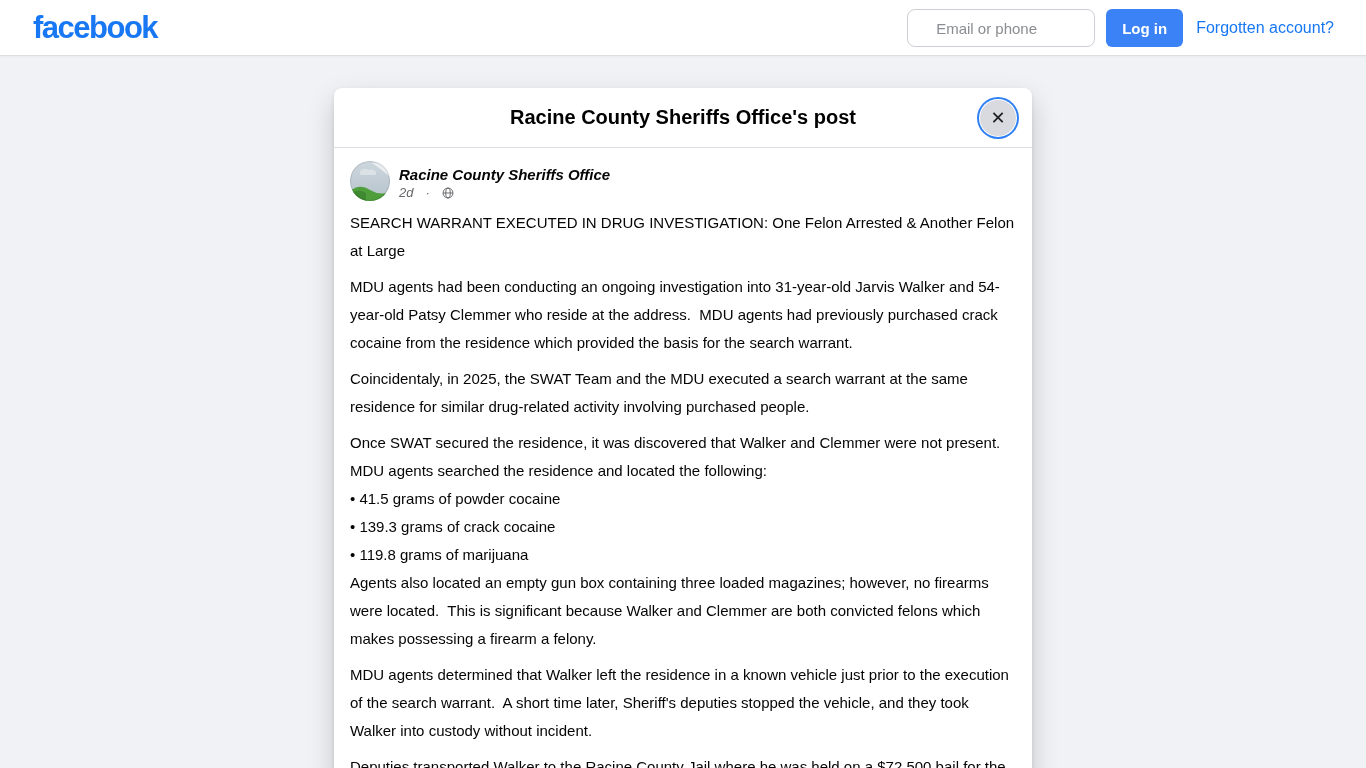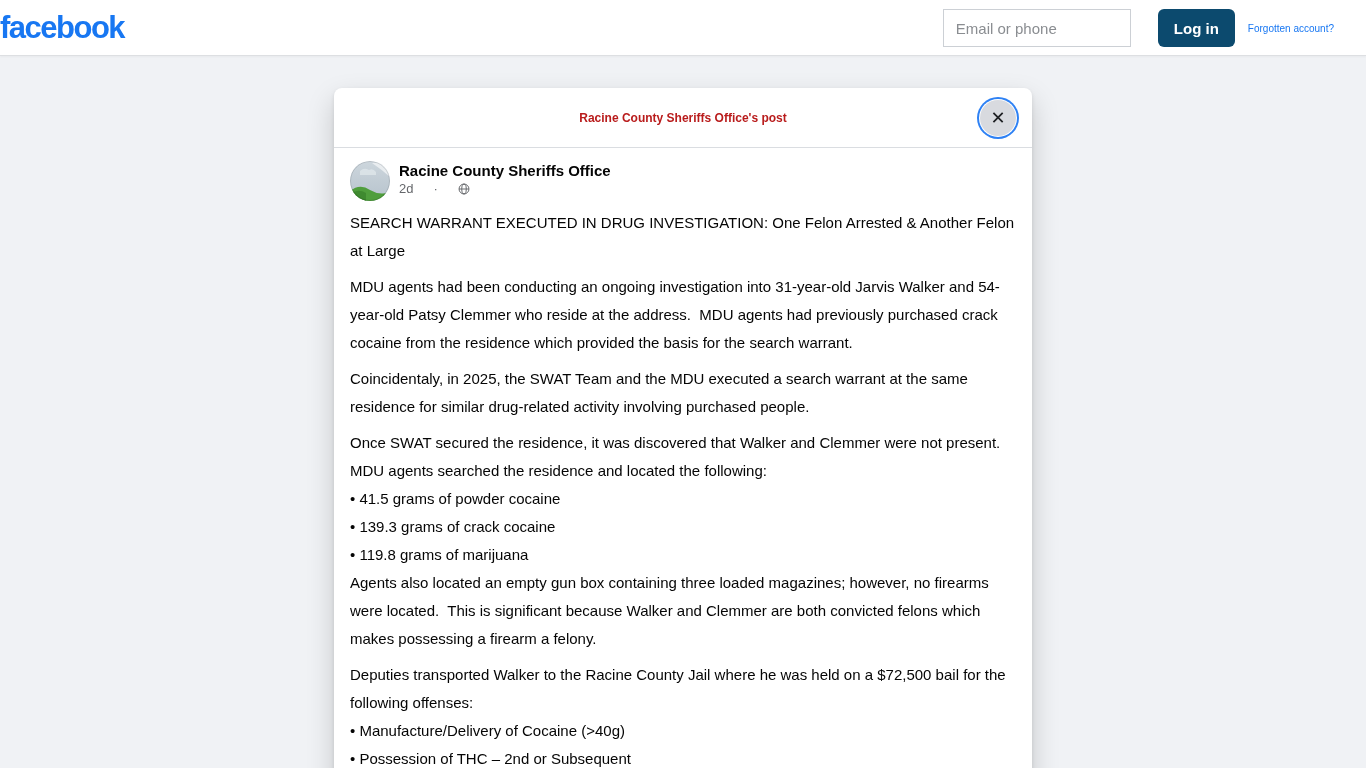--- a/index.html
+++ b/index.html
@@ -14,59 +14,60 @@
   
   .topbar {
     position: fixed; top: 0; left: 0; right: 0; height: 56px;
     background: #ffffff;
     border-bottom: 1px solid #dddfe2;
     box-shadow: 0 1px 2px rgba(0,0,0,.04);
     z-index: 10;
     display: flex; align-items: center;
   }
   .logo {
+    margin-left: 33px;
     font-size: 31px;
     font-weight: bold;
     letter-spacing: -1.5px;
     color: #1877f2;
     cursor: pointer;
     line-height: 1;
   }
   .login-area {
     position: absolute; right: 32px; top: 0; height: 56px;
     display: flex; align-items: center; gap: 9px;
   }
   .login-input {
     width: 188px; height: 38px;
     border: 1px solid #ccd0d5;
-    border-radius: 0;
-    padding: 0 12px;
+    border-radius: 8px;
+    padding: 0 28px;
     font-size: 15px;
     font-family: "Liberation Sans", sans-serif;
     color: #1c1e21;
     outline: none;
     background: #fff;
   }
   .login-input::placeholder { color: #8a8d91; }
   .login-btn {
     height: 38px;
     padding: 0 16px;
-    margin-left: 18px;
-    background: #0c4a6e;
+    margin-left: 2px;
+    background: #3b82f6;
     border: none;
     border-radius: 6px;
     color: #fff;
     font-size: 15px;
     font-weight: bold;
     font-family: "Liberation Sans", sans-serif;
     cursor: pointer;
   }
   .forgot-link {
     margin-left: 4px;
-    font-size: 10px;
+    font-size: 16px;
     color: #1877f2;
     text-decoration: none;
     cursor: pointer;
     white-space: nowrap;
   }
 
   
   .modal {
     position: absolute;
     left: 50%; transform: translateX(-50%);
@@ -77,54 +78,54 @@
     border-radius: 8px;
     box-shadow: 0 12px 28px rgba(0,0,0,.18), 0 2px 4px rgba(0,0,0,.10);
   }
   .modal-header {
     position: relative;
     height: 60px;
     display: flex; align-items: center; justify-content: center;
     border-bottom: 1px solid #dadde1;
   }
   .modal-title {
-    font-size: 12px;
+    font-size: 20px;
     font-weight: bold;
-    color: #b91c1c;
+    color: #000000;
   }
   .close-btn {
     position: absolute;
     right: 16px; top: 50%; transform: translateY(-50%);
     width: 36px; height: 36px;
     border-radius: 50%;
     border: none;
     background: #d8dadf;
     color: #1c1e21;
     font-size: 18px;
     line-height: 1;
     display: flex; align-items: center; justify-content: center;
     cursor: pointer;
     box-shadow: 0 0 0 1px #ffffff, 0 0 0 3px #2e81f4;
   }
 
   .modal-body { padding: 13px 16px 16px 16px; }
 
-  .author-row { display: flex; align-items: flex-start; gap: 9px; }
+  .author-row { display: flex; align-items: flex-end; gap: 9px; font-style: italic; }
   .avatar {
     width: 40px; height: 40px; border-radius: 50%;
     overflow: hidden; flex: 0 0 40px;
     cursor: pointer;
   }
   .author-info { display: flex; flex-direction: column; gap: 1px; }
   .author-name {
     font-size: 15px; font-weight: bold; color: #050505;
     cursor: pointer; line-height: 19px;
   }
   .post-meta {
-    display: flex; align-items: center; gap: 20px;
+    display: flex; align-items: center; gap: 12px;
     font-size: 13px; color: #65676b; line-height: 16px;
   }
   .globe-icon { display: inline-flex; }
 
   .post-text { margin-top: 8px; }
   .post-paragraph {
     font-size: 15px;
     line-height: 28px;
     color: #050505;
     white-space: pre-wrap;
@@ -190,20 +191,21 @@
     <div class="post-text">
       <div class="post-paragraph">SEARCH WARRANT EXECUTED IN DRUG INVESTIGATION: One Felon Arrested &amp; Another Felon at Large</div>
       <div class="post-paragraph">MDU agents had been conducting an ongoing investigation into 31-year-old Jarvis Walker and 54-year-old Patsy Clemmer who reside at the address.  MDU agents had previously purchased crack cocaine from the residence which provided the basis for the search warrant.</div>
       <div class="post-paragraph">Coincidentaly, in 2025, the SWAT Team and the MDU executed a search warrant at the same residence for similar drug-related activity involving purchased people.</div>
       <div class="post-paragraph">Once SWAT secured the residence, it was discovered that Walker and Clemmer were not present.
 MDU agents searched the residence and located the following:
 • 41.5 grams of powder cocaine
 • 139.3 grams of crack cocaine
 • 119.8 grams of marijuana
 Agents also located an empty gun box containing three loaded magazines; however, no firearms were located.  This is significant because Walker and Clemmer are both convicted felons which makes possessing a firearm a felony.</div>
+      <div class="post-paragraph">MDU agents determined that Walker left the residence in a known vehicle just prior to the execution of the search warrant.  A short time later, Sheriff's deputies stopped the vehicle, and they took Walker into custody without incident.</div>
       <div class="post-paragraph">Deputies transported Walker to the Racine County Jail where he was held on a $72,500 bail for the following offenses:
 • Manufacture/Delivery of Cocaine (&gt;40g)
 • Possession of THC – 2nd or Subsequent
 • Maintaining a Drug Trafficking Place
 • Felony Bail Jumping</div>
     </div>
   </div>
 </div>
 
 </body></html>

